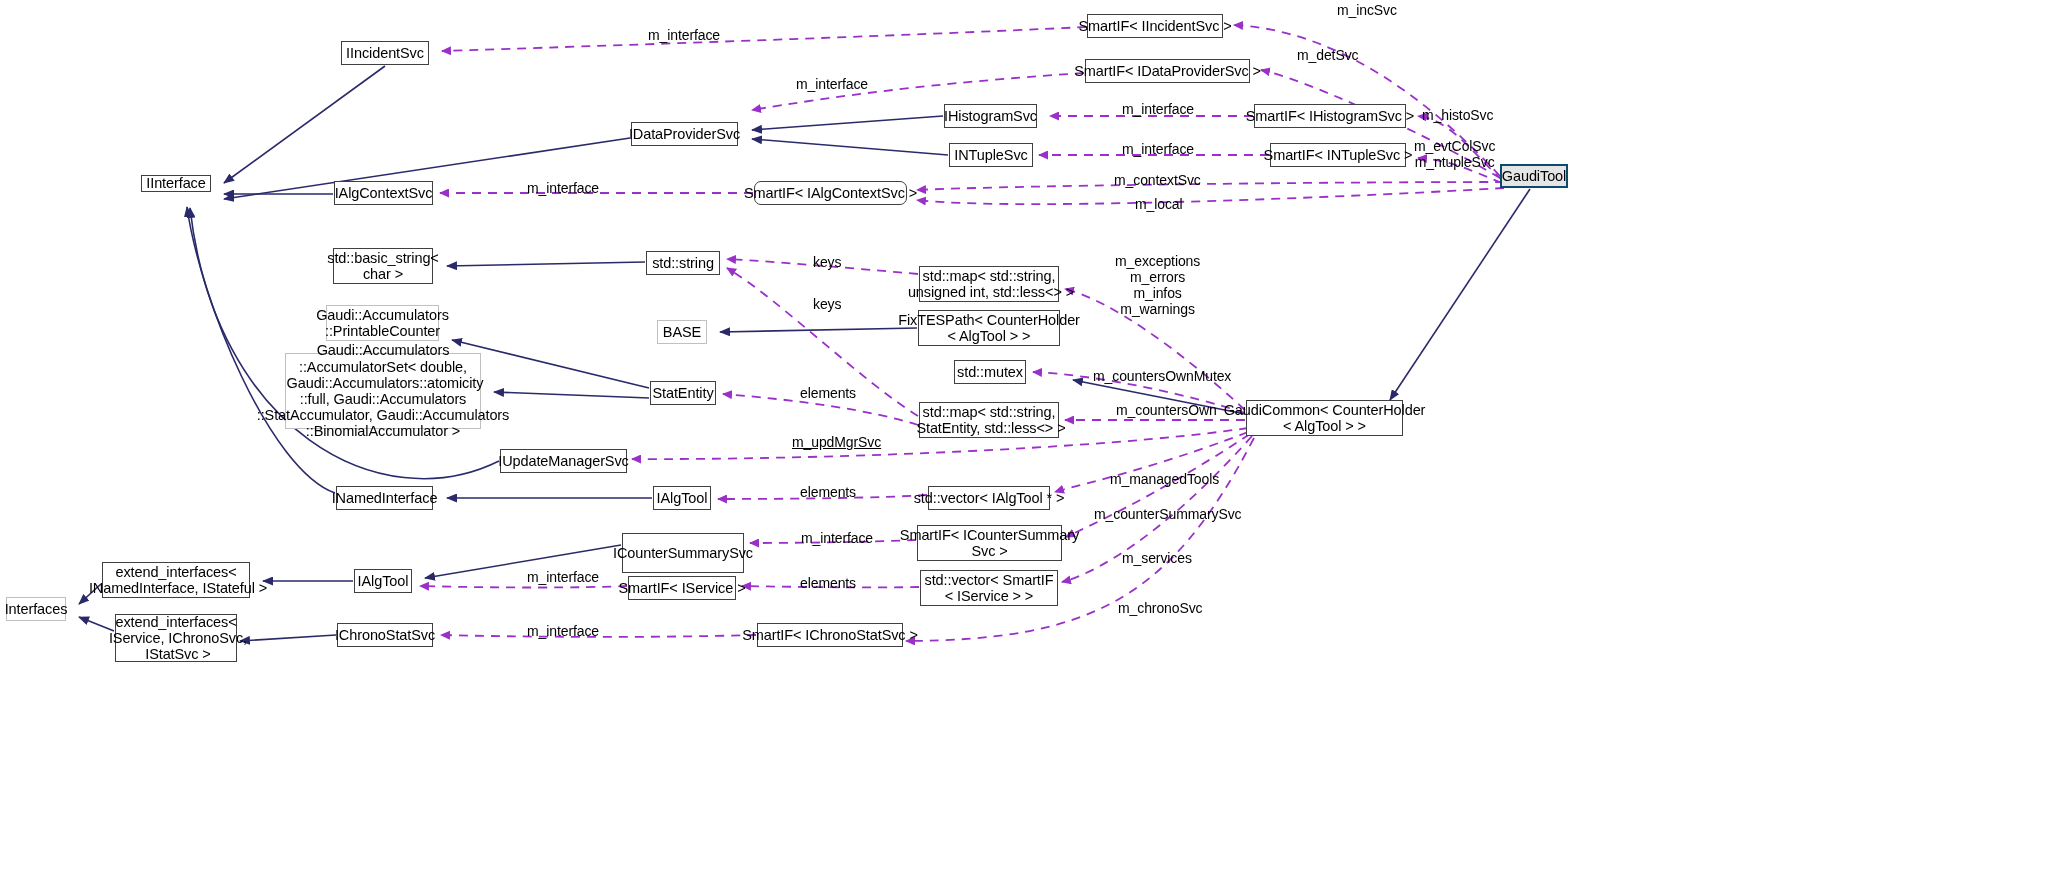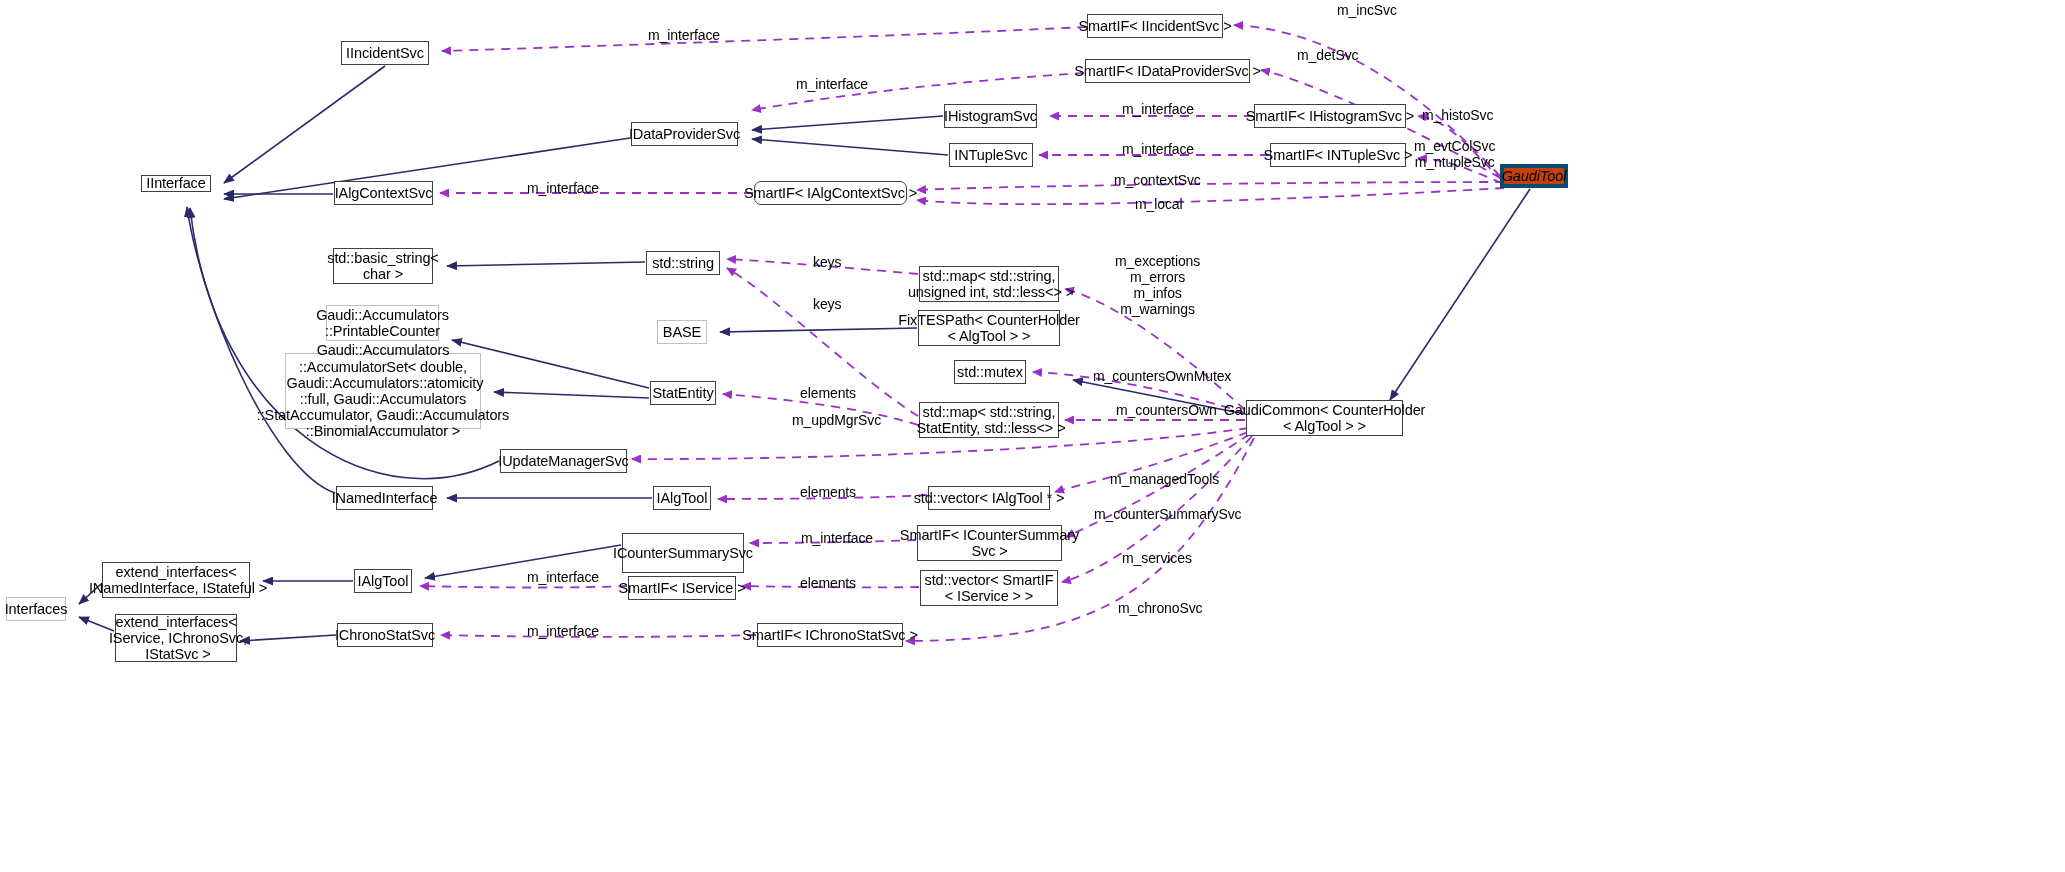--- a/index.html
+++ b/index.html
@@ -34,23 +34,22 @@
     line-height: 1.12;
     text-align: center;
     display: flex;
     align-items: center;
     justify-content: center;
     white-space: pre;
     padding: 1px 9px;
     letter-spacing: -0.1px;
   }
   .node.highlight {
-    background: #c2410c;
-    border: 4px solid #0c4a6e;
-    font-style: italic;
+    background: #e5e5e5;
+    border: 2px solid #0c4a6e;
   }
   .node.faint {
     border: 1px solid #c0c0c0;
   }
   .edge-label {
     position: absolute;
     font-size: 14px;
     color: #000000;
     white-space: pre;
     text-align: center;
@@ -196,21 +195,21 @@
       <div class="edge-label" style="left: 1135px; top: 196px;">m_local</div>
       <div class="edge-label" style="left: 813px; top: 254px;">keys</div>
       <div class="edge-label" style="left: 813px; top: 296px;">keys</div>
       <div class="edge-label" style="left: 1115px; top: 253px;">m_exceptions
 m_errors
 m_infos
 m_warnings</div>
       <div class="edge-label" style="left: 1093px; top: 368px;">m_countersOwnMutex</div>
       <div class="edge-label" style="left: 800px; top: 385px;">elements</div>
       <div class="edge-label" style="left: 1116px; top: 402px;">m_countersOwn</div>
-      <div class="edge-label" style="left: 792px; top: 412px;">m_updMgrSvc</div>
+      <div class="edge-label" style="left: 792px; top: 434px; text-decoration: underline;">m_updMgrSvc</div>
       <div class="edge-label" style="left: 1110px; top: 471px;">m_managedTools</div>
       <div class="edge-label" style="left: 800px; top: 484px;">elements</div>
       <div class="edge-label" style="left: 1094px; top: 506px;">m_counterSummarySvc</div>
       <div class="edge-label" style="left: 801px; top: 530px;">m_interface</div>
       <div class="edge-label" style="left: 1122px; top: 550px;">m_services</div>
       <div class="edge-label" style="left: 527px; top: 569px;">m_interface</div>
       <div class="edge-label" style="left: 800px; top: 575px;">elements</div>
       <div class="edge-label" style="left: 1118px; top: 600px;">m_chronoSvc</div>
       <div class="edge-label" style="left: 527px; top: 623px;">m_interface</div>
     </div>

